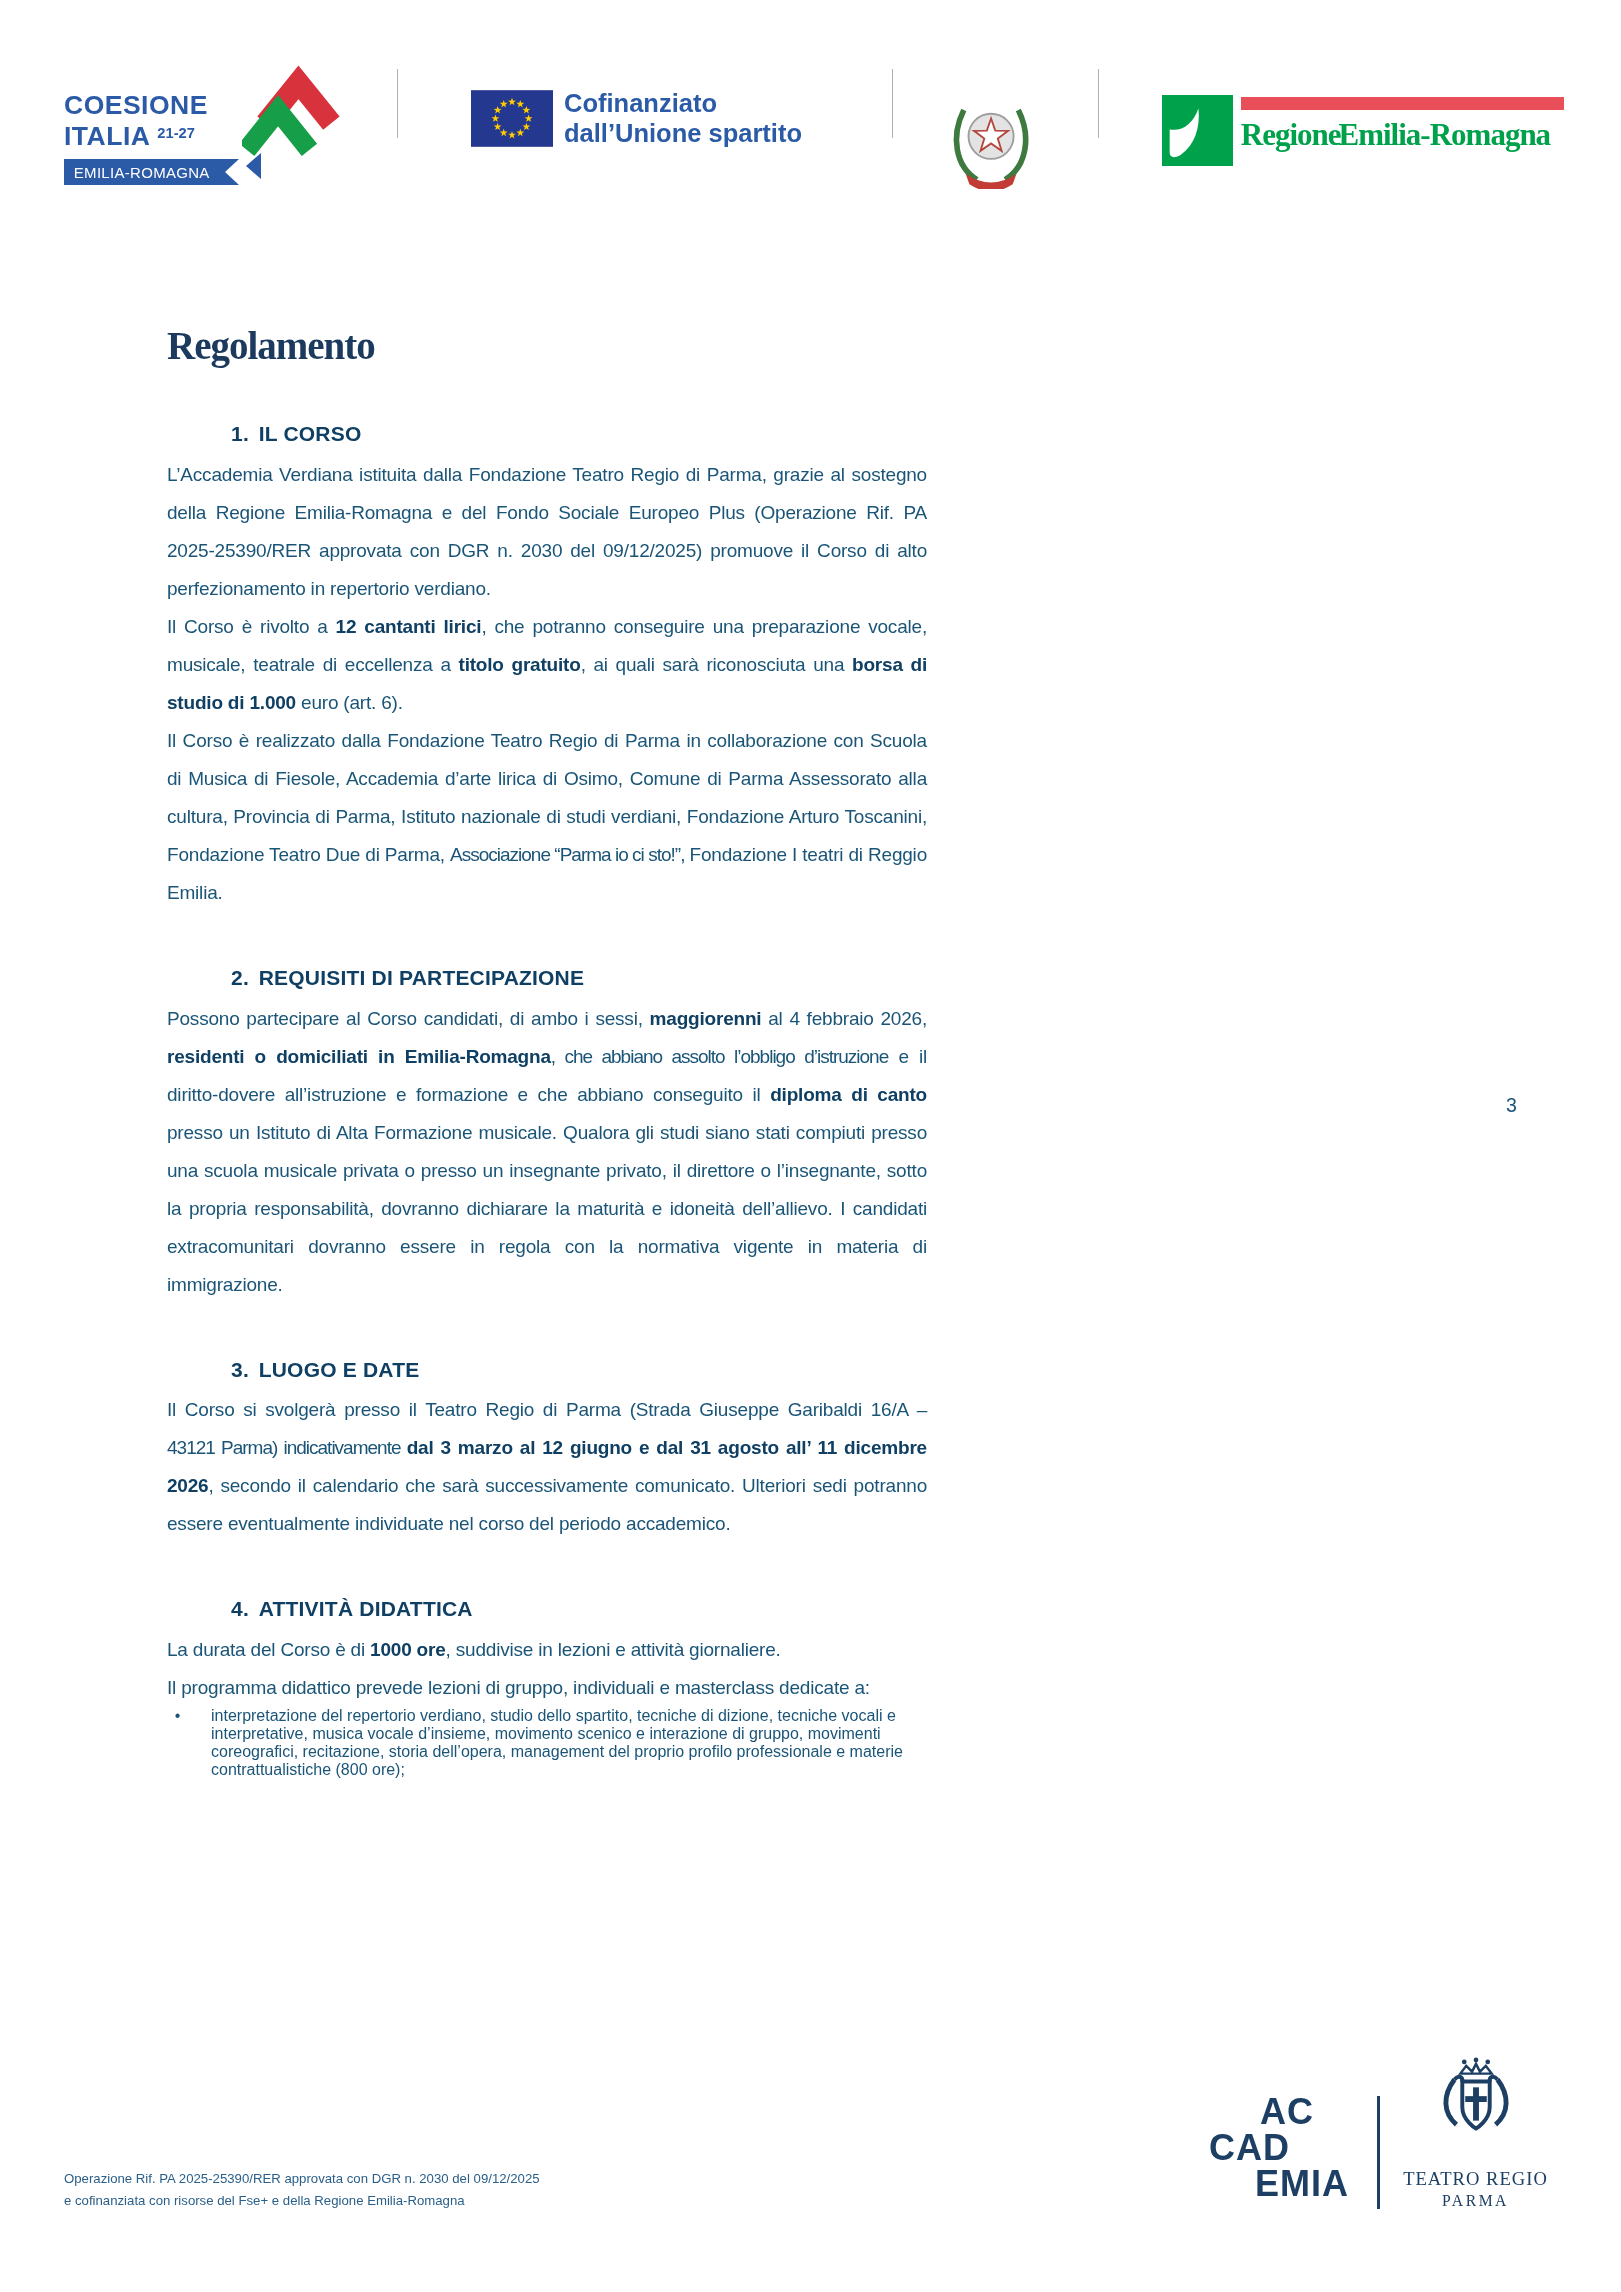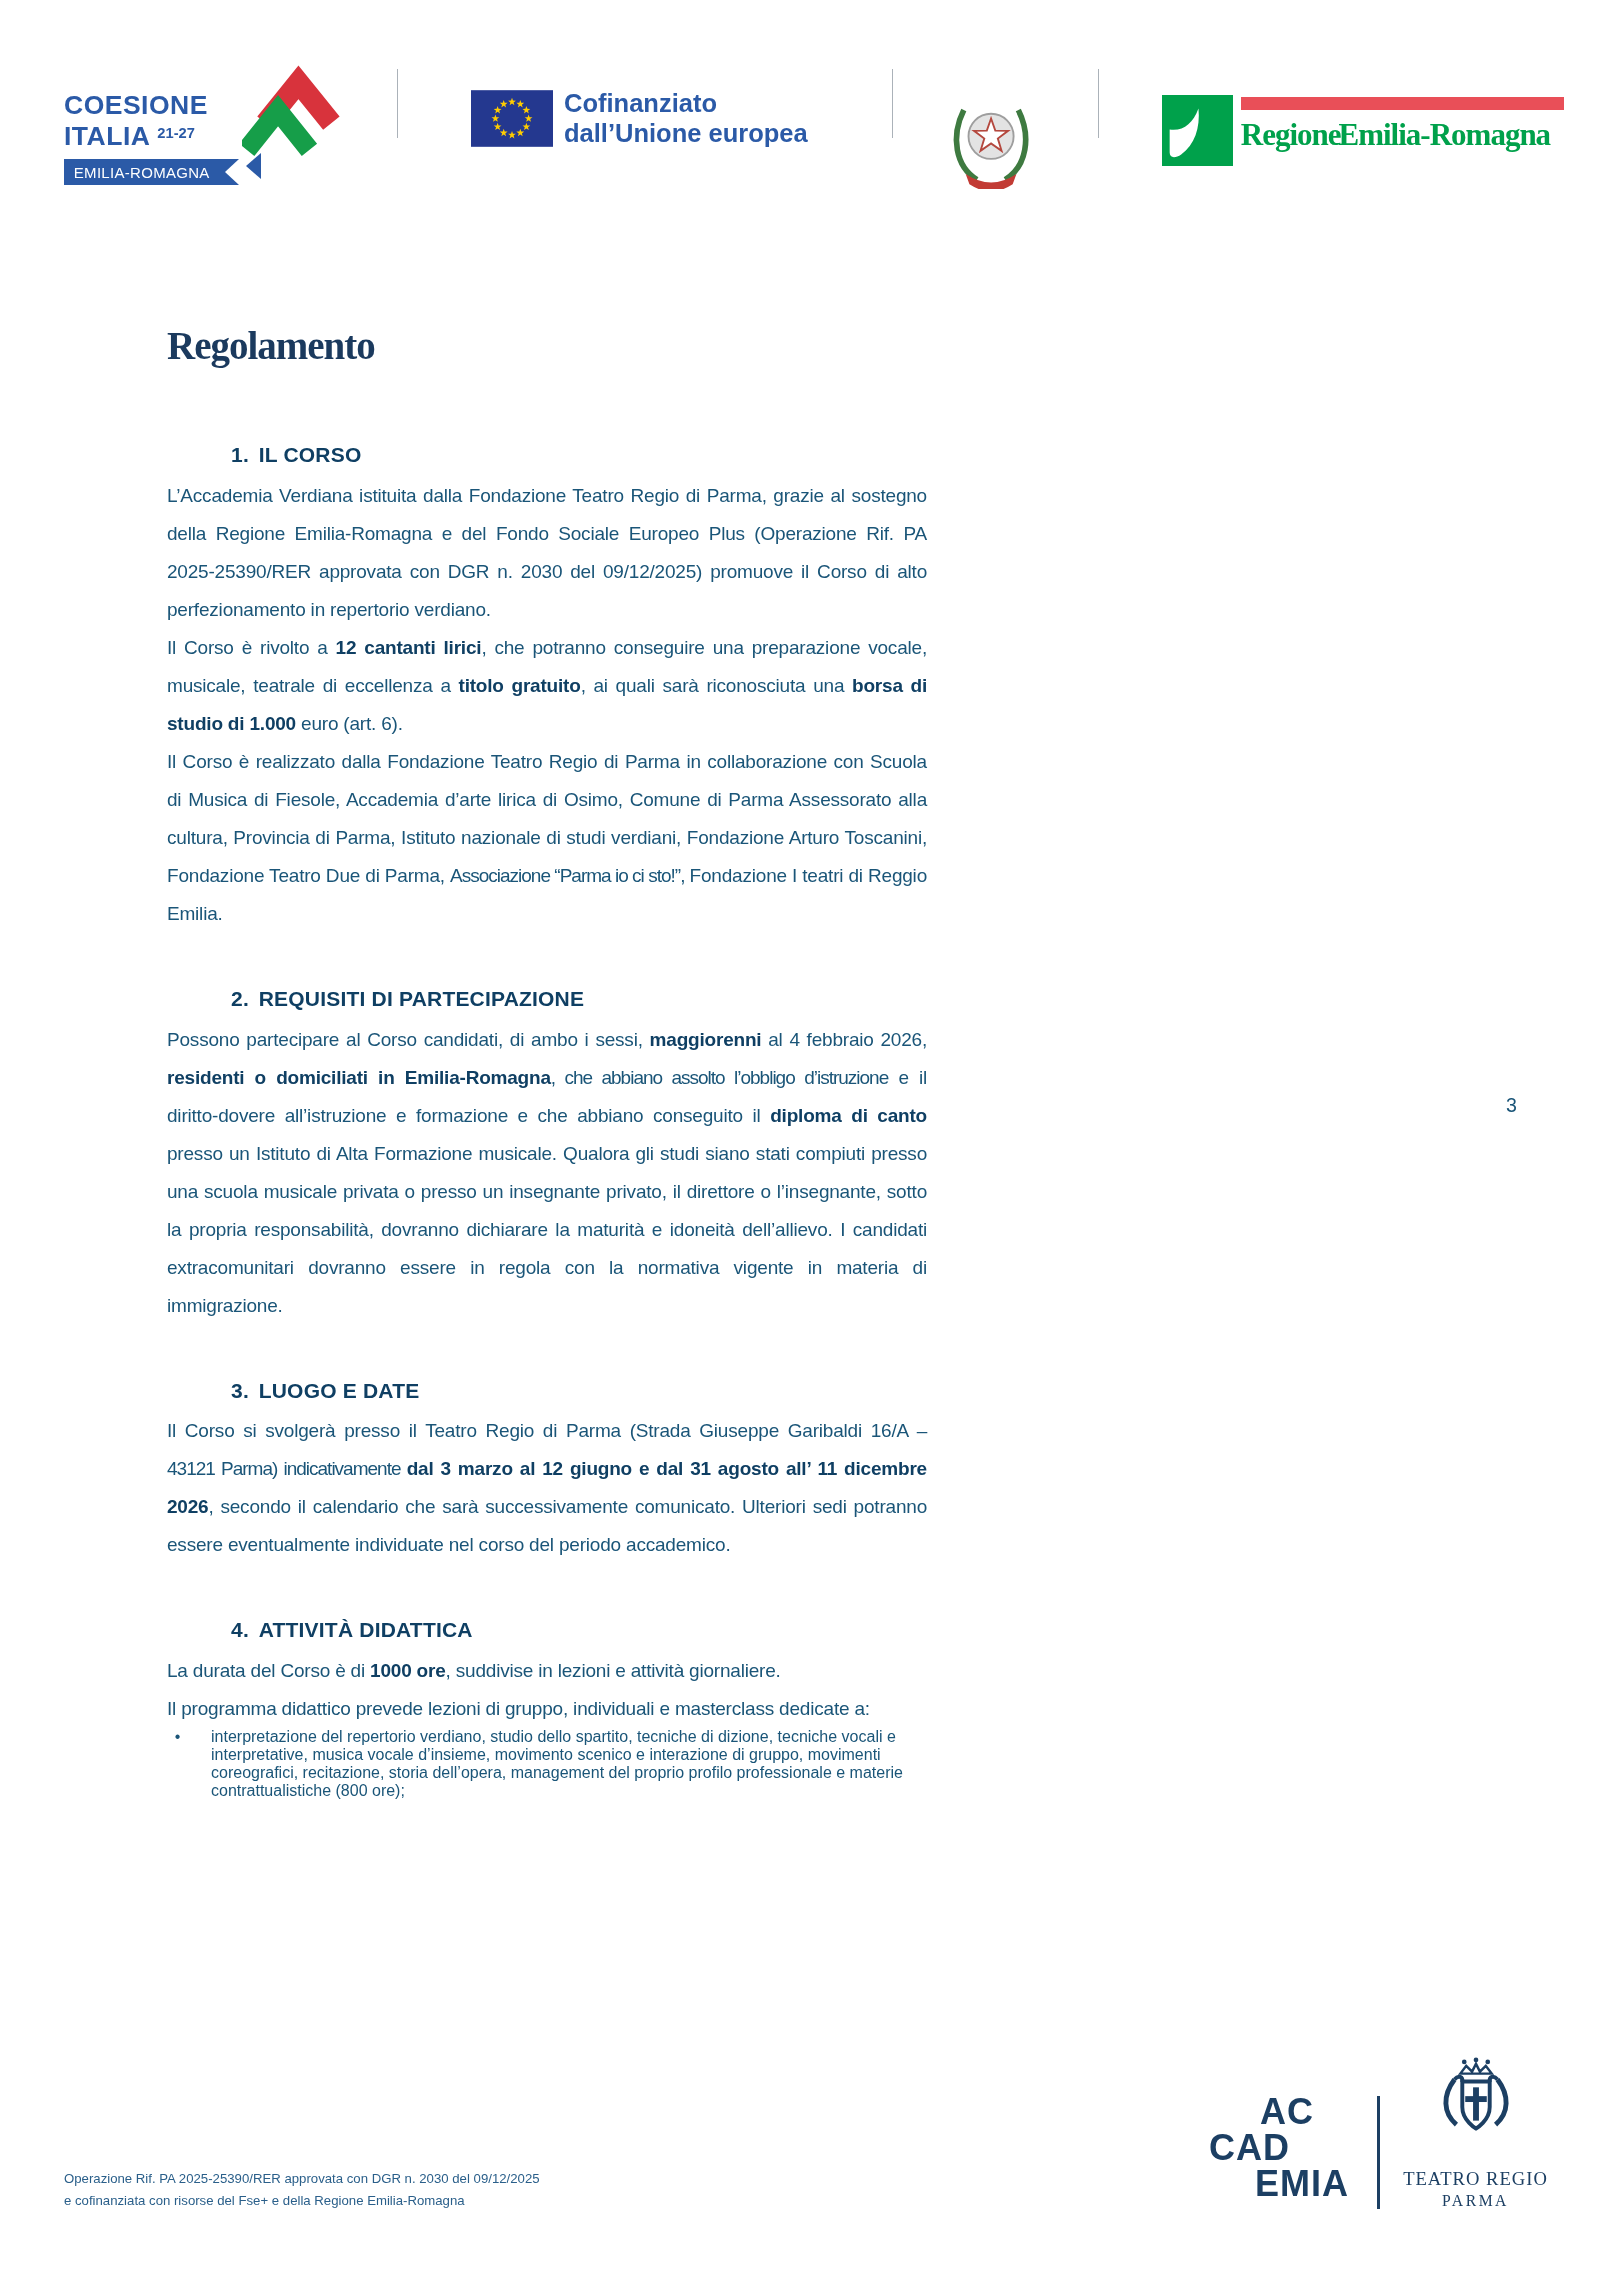--- a/index.html
+++ b/index.html
@@ -29,21 +29,21 @@
   .rer-bar{width:323px;height:12.7px;background:var(--rer-red);margin-top:2px}
   .rer-name{font-family:"Liberation Serif",serif;font-weight:bold;color:var(--rer-green);
             font-size:31px;margin-top:7.8px;letter-spacing:-1px;word-spacing:-8.8px;white-space:nowrap}
 
   
   .main{position:absolute;left:167px;top:323px;width:760px}
   .title{font-family:"Liberation Serif",serif;font-weight:bold;font-size:39px;letter-spacing:-1px;
          color:var(--title);margin:0}
   h2.sec{font-size:21px;font-weight:bold;color:var(--heading);margin:54px 0 9.8px;padding-left:64px;
          letter-spacing:0.2px}
-  h2.sec.first{margin-top:75px}
+  h2.sec.first{margin-top:54px}
   h2.sec .num{margin-right:9.8px}
   p.body{font-size:19px;line-height:38px;letter-spacing:-0.2px;text-align:justify;margin:0}
   .b{font-weight:bold;color:var(--bold-text)}
   .n{letter-spacing:-1px}
   .bullet{position:relative;padding-left:44px}
   .bullet .marker{position:absolute;left:7.8px}
 
   .pageno{position:absolute;left:1506px;top:1094px;font-size:19.6px;color:var(--body-text)}
 
   
@@ -95,21 +95,21 @@
           <use href="#st" transform="rotate(180) translate(0,-17) rotate(-180)"></use>
           <use href="#st" transform="rotate(210) translate(0,-17) rotate(-210)"></use>
           <use href="#st" transform="rotate(240) translate(0,-17) rotate(-240)"></use>
           <use href="#st" transform="rotate(270) translate(0,-17) rotate(-270)"></use>
           <use href="#st" transform="rotate(300) translate(0,-17) rotate(-300)"></use>
           <use href="#st" transform="rotate(330) translate(0,-17) rotate(-330)"></use>
         </g>
       </svg>
       <div class="eu-txt">
         <div>Cofinanziato</div>
-        <div>dall’Unione europea</div>
+        <div>dall’Unione spartito</div>
       </div>
     </div>
 
     <div class="hdiv" style="left:828px"></div>
 
     <svg class="emb" width="86" height="94" viewBox="0 0 88 100">
       <circle cx="43" cy="44" r="24" fill="#e3e3e3" stroke="#9e9e9e" stroke-width="2"></circle>
       <path d="M14,16 C0,44 5,76 28,90" fill="none" stroke="#3E7A40" stroke-width="6"></path>
       <path d="M72,16 C86,44 81,76 58,90" fill="none" stroke="#3E7A40" stroke-width="6"></path>
       <g transform="translate(43,44)">

